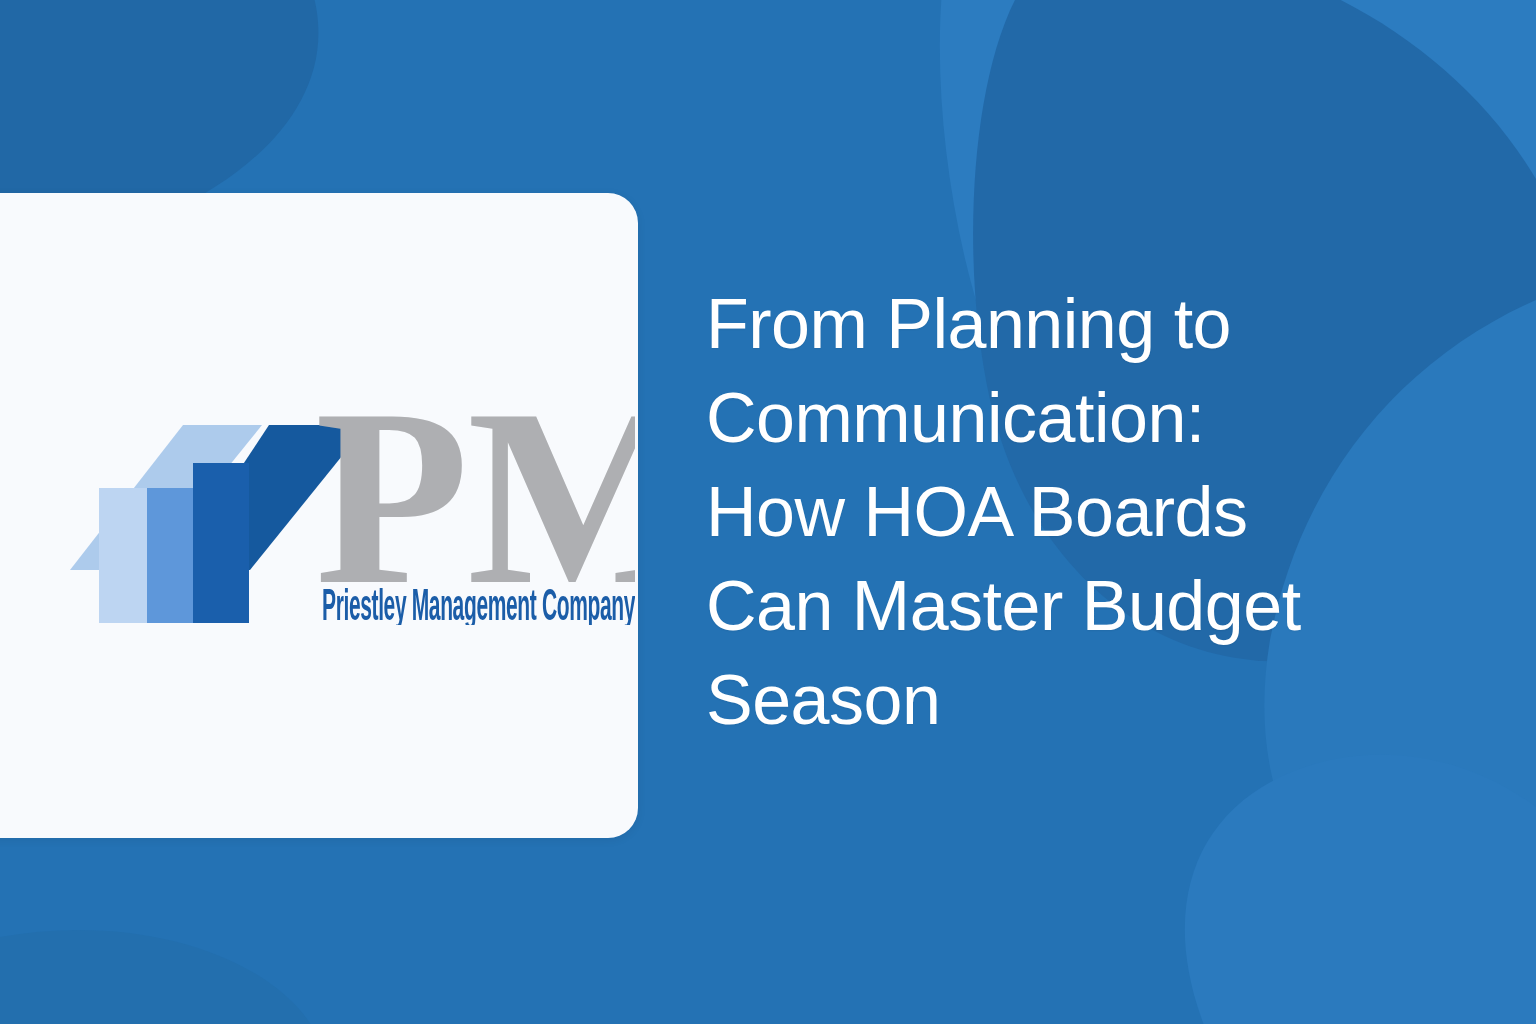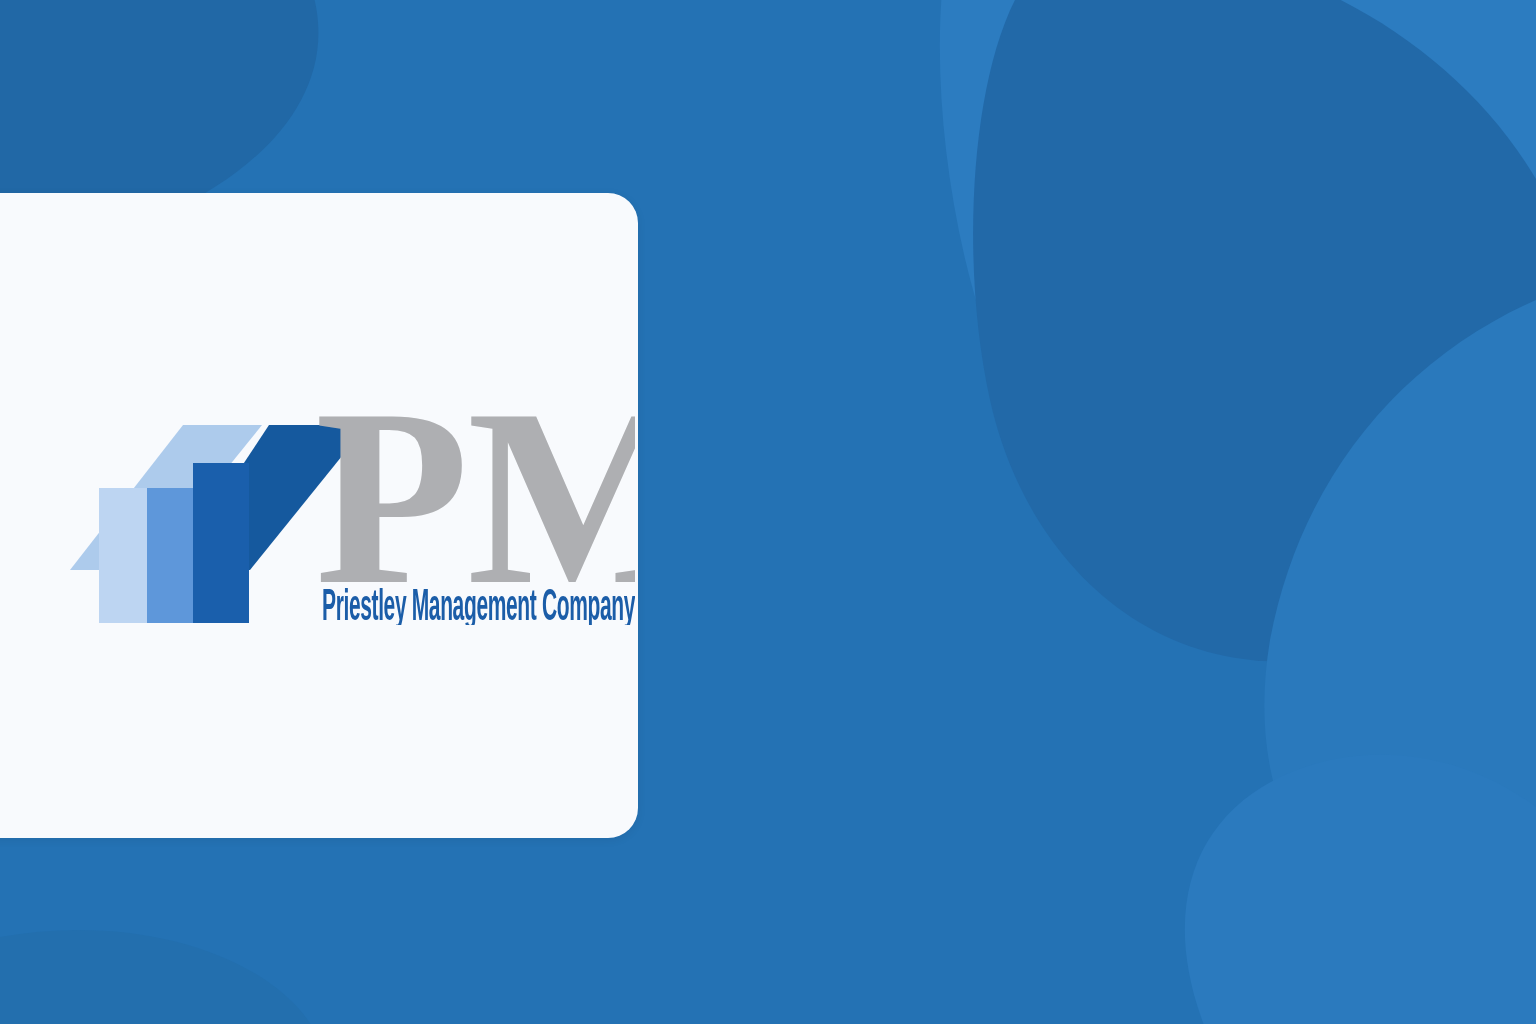--- a/index.html
+++ b/index.html
@@ -135,14 +135,19 @@
 
         <path fill="#F8FAFD" d="M 178,93 L 234,93 L 234,118 L 178,118 Z" opacity="0"></path>
 
         <text class="logo-pmc-text" x="300" y="212">PMC</text>
 
         <text class="logo-tagline-text" x="307" y="250" textLength="313" lengthAdjust="spacingAndGlyphs">Priestley Management Company</text>
       </svg>
     </div>
   </div>
 
+  <h1 id="headline">From Planning to
+Communication:
+How HOA Boards
+Can Master Budget
+Season</h1>
 
 </div>
 
 </body></html>

